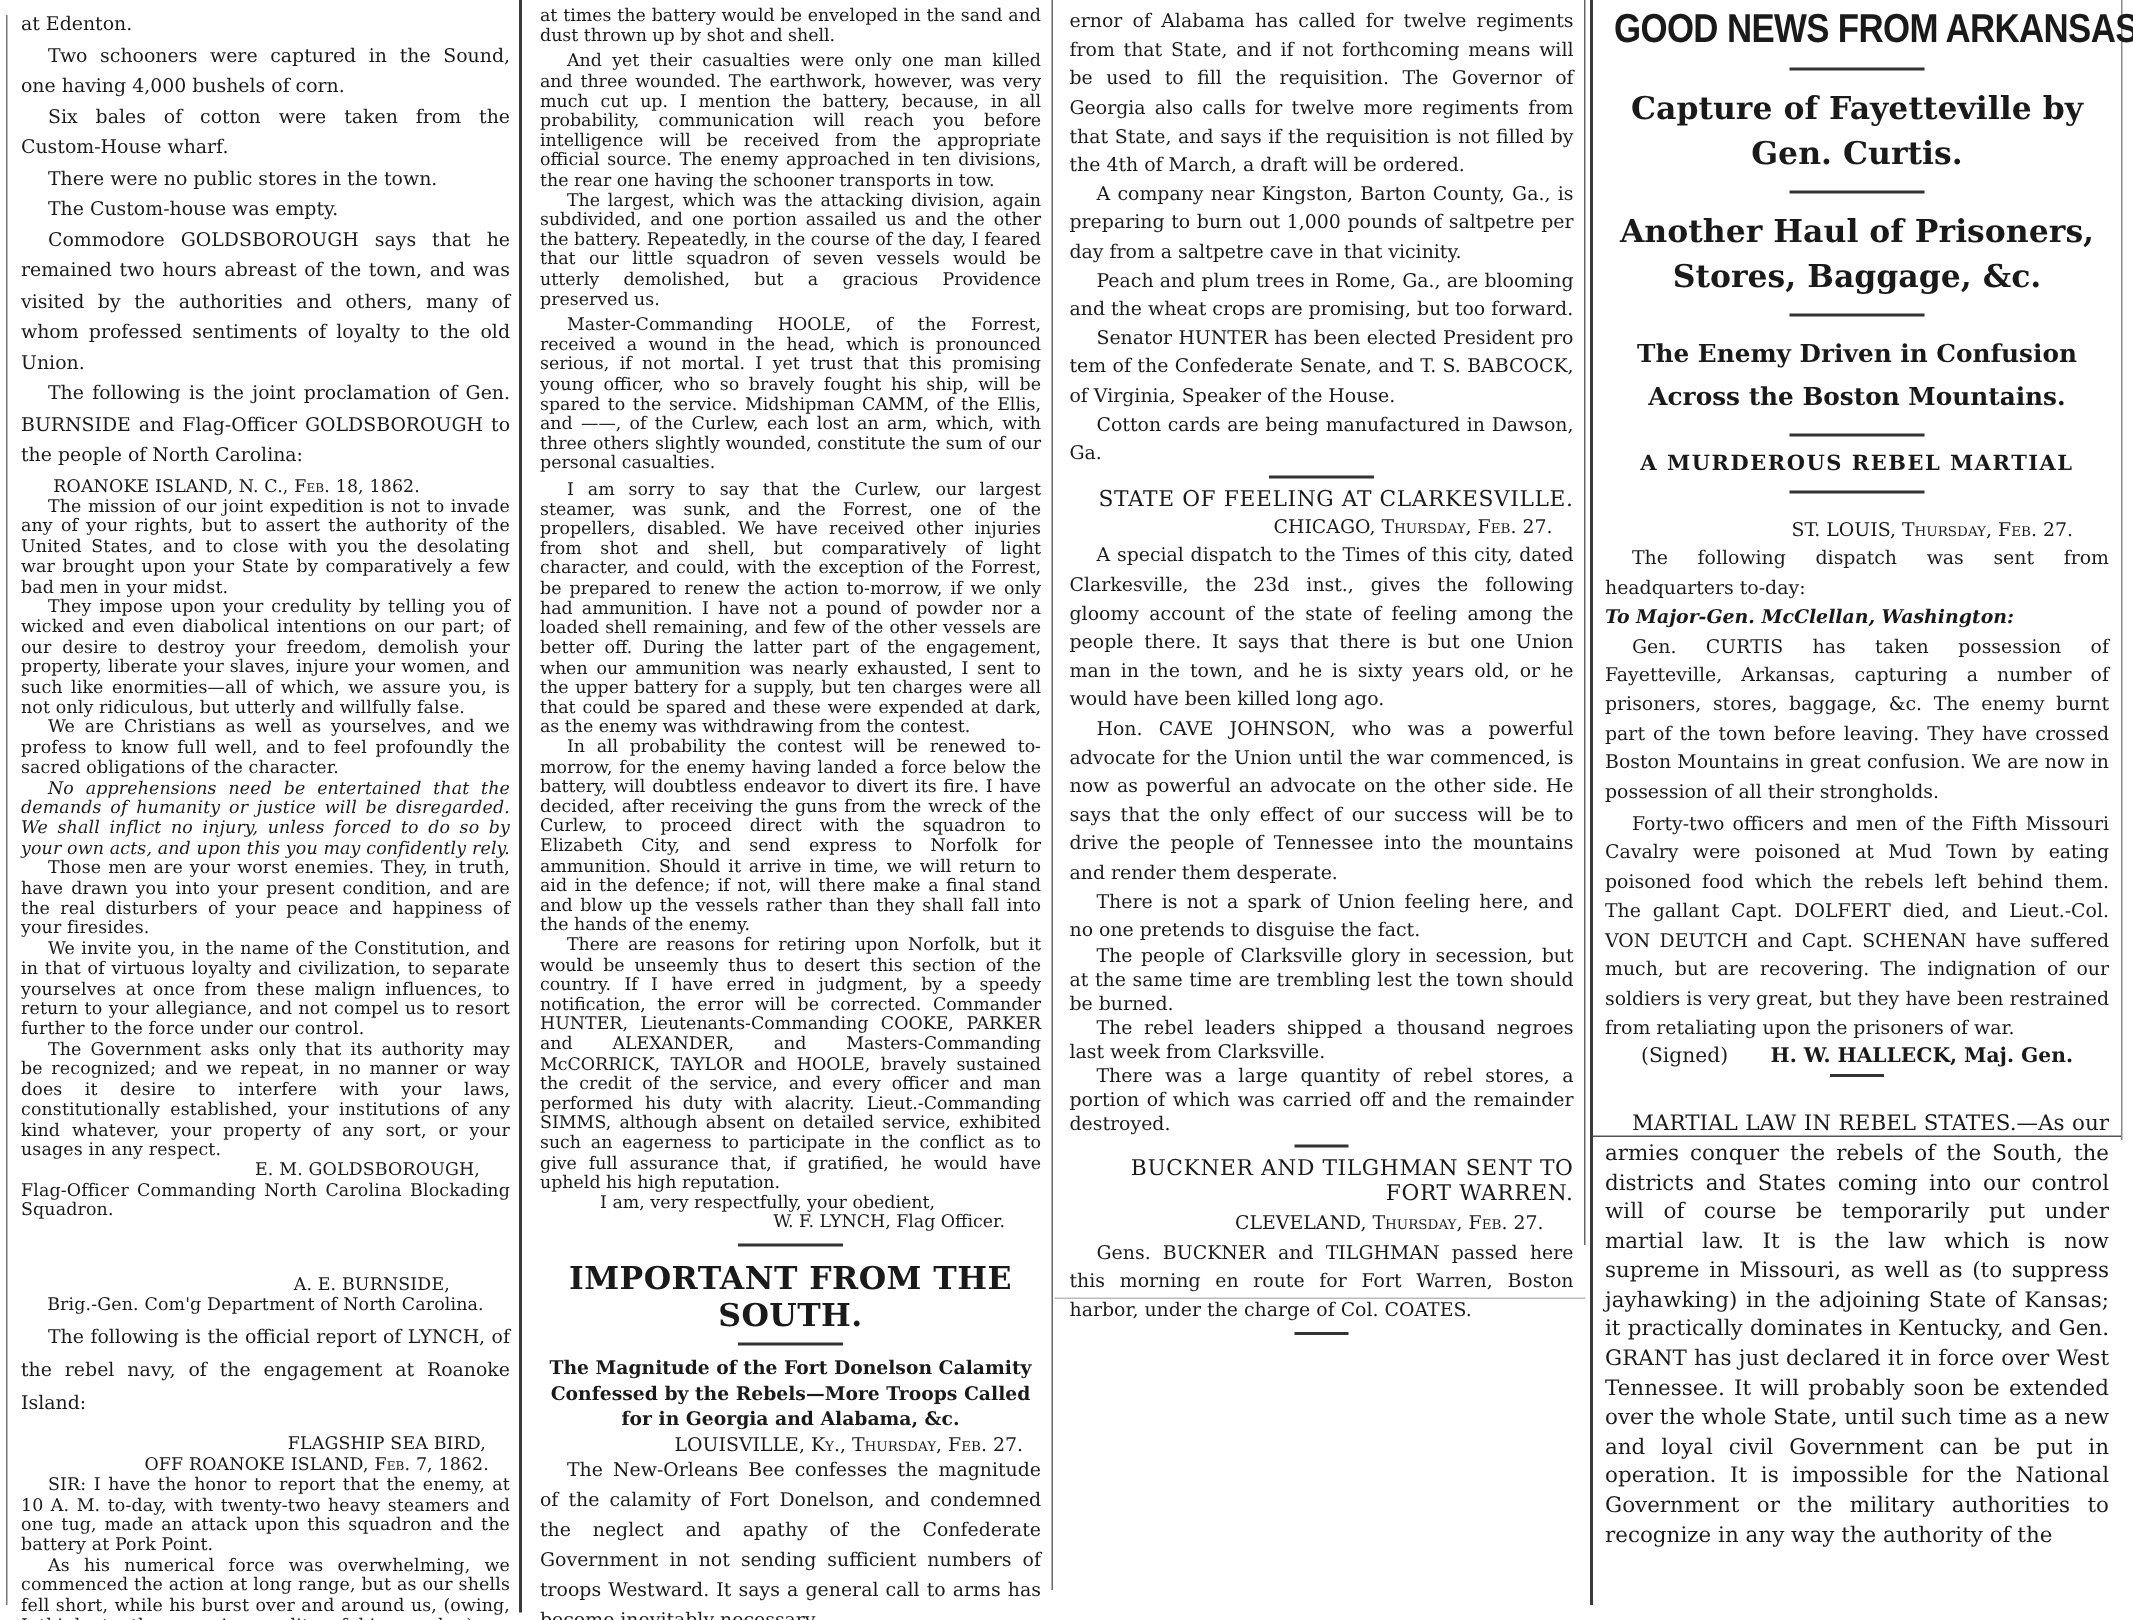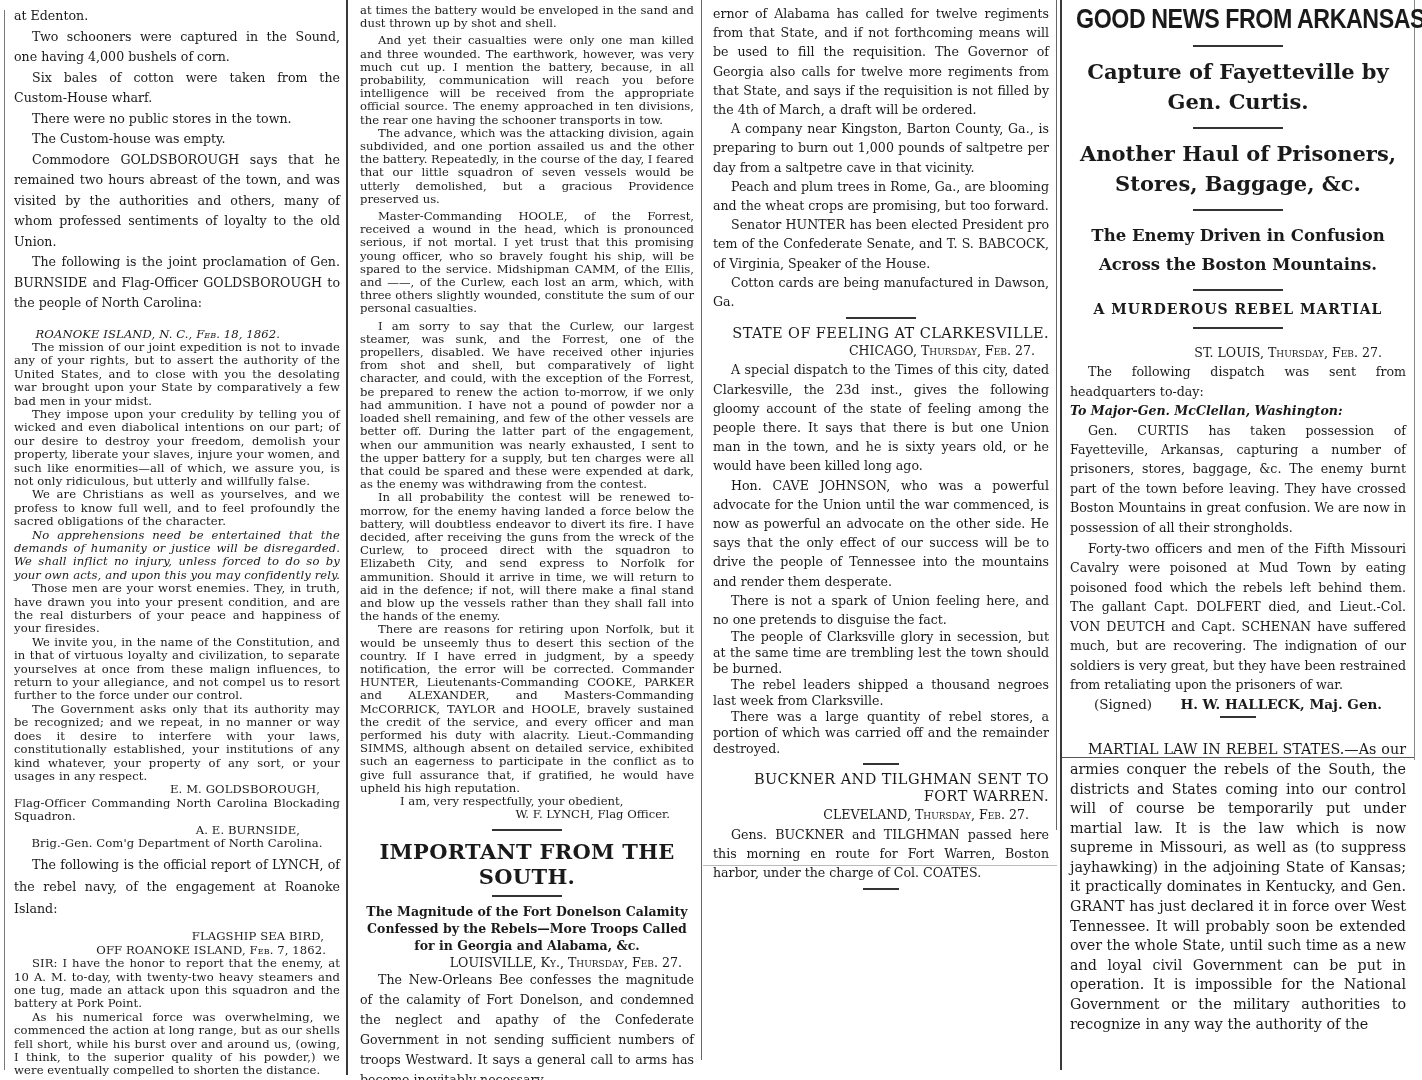--- a/index.html
+++ b/index.html
@@ -54,44 +54,44 @@
 <div class="boxline" style="left:703px;top:865px;width:354px;height:1px;background:#bbb;"></div>
 
 <div class="col" id="c1">
   <p class="loose">at Edenton.</p>
   <p class="loose ind">Two schooners were captured in the Sound, one having 4,000 bushels of corn.</p>
   <p class="loose ind">Six bales of cotton were taken from the Custom-House wharf.</p>
   <p class="loose ind">There were no public stores in the town.</p>
   <p class="loose ind">The Custom-house was empty.</p>
   <p class="loose ind">Commodore GOLDSBOROUGH says that he remained two hours abreast of the town, and was visited by the authorities and others, many of whom professed sentiments of loyalty to the old Union.</p>
   <p class="loose ind">The following is the joint proclamation of Gen. BURNSIDE and Flag-Officer GOLDSBOROUGH to the people of North Carolina:</p>
-  <p class="tight r sc" style="padding-right:60px;margin-top:14px;font-style:italic;">ROANOKE ISLAND, N. C., Feb. 18, 1862.</p>
+  <p class="tight r sc" style="padding-right:60px;margin-top:4px;">ROANOKE ISLAND, N. C., Feb. 18, 1862.</p>
   <p class="tight ind">The mission of our joint expedition is not to invade any of your rights, but to assert the authority of the United States, and to close with you the desolating war brought upon your State by comparatively a few bad men in your midst.</p>
   <p class="tight ind">They impose upon your credulity by telling you of wicked and even diabolical intentions on our part; of our desire to destroy your freedom, demolish your property, liberate your slaves, injure your women, and such like enormities—all of which, we assure you, is not only ridiculous, but utterly and willfully false.</p>
   <p class="tight ind">We are Christians as well as yourselves, and we profess to know full well, and to feel profoundly the sacred obligations of the character.</p>
   <p class="tight ind it">No apprehensions need be entertained that the demands of humanity or justice will be disregarded. We shall inflict no injury, unless forced to do so by your own acts, and upon this you may confidently rely.</p>
   <p class="tight ind">Those men are your worst enemies. They, in truth, have drawn you into your present condition, and are the real disturbers of your peace and happiness of your firesides.</p>
   <p class="tight ind">We invite you, in the name of the Constitution, and in that of virtuous loyalty and civilization, to separate yourselves at once from these malign influences, to return to your allegiance, and not compel us to resort further to the force under our control.</p>
   <p class="tight ind">The Government asks only that its authority may be recognized; and we repeat, in no manner or way does it desire to interfere with your laws, constitutionally established, your institutions of any kind whatever, your property of any sort, or your usages in any respect.</p>
   <p class="tight r" style="padding-right:20px;">E. M. GOLDSBOROUGH,</p>
   <p class="tight">Flag-Officer Commanding North Carolina Blockading Squadron.</p>
-  <p class="tight r" style="padding-right:40px;">A. E. BURNSIDE,</p>
+  <p class="tight r" style="padding-right:40px;margin-top:36px;">A. E. BURNSIDE,</p>
   <p class="tight c" style="margin-bottom:4px;">Brig.-Gen. Com'g Department of North Carolina.</p>
   <p class="loose ind" style="line-height:22px;">The following is the official report of LYNCH, of the rebel navy, of the engagement at Roanoke Island:</p>
   <p class="tight r sc" style="padding-right:16px;margin-top:10px;">FLAGSHIP SEA BIRD,</p>
   <p class="tight r sc" style="padding-right:14px;">OFF ROANOKE ISLAND, Feb. 7, 1862.</p>
   <p class="tight ind">SIR: I have the honor to report that the enemy, at 10 A. M. to-day, with twenty-two heavy steamers and one tug, made an attack upon this squadron and the battery at Pork Point.</p>
   <p class="tight ind">As his numerical force was overwhelming, we commenced the action at long range, but as our shells fell short, while his burst over and around us, (owing, I think, to the superior quality of his powder,) we were eventually compelled to shorten the distance.</p>
 
 </div>
 
 <div class="col" id="c2">
   <p class="tight">at times the battery would be enveloped in the sand and dust thrown up by shot and shell.</p>
   <p class="tight ind" style="margin-top:4px;">And yet their casualties were only one man killed and three wounded. The earthwork, however, was very much cut up. I mention the battery, because, in all probability, communication will reach you before intelligence will be received from the appropriate official source. The enemy approached in ten divisions, the rear one having the schooner transports in tow.</p>
-  <p class="tight ind">The advance, which was the attacking division, again subdivided, and one portion assailed us and the other the battery. Repeatedly, in the course of the day, I feared that our little squadron of seven vessels would be utterly demolished, but a gracious Providence preserved us.</p>
+  <p class="tight ind">The largest, which was the attacking division, again subdivided, and one portion assailed us and the other the battery. Repeatedly, in the course of the day, I feared that our little squadron of seven vessels would be utterly demolished, but a gracious Providence preserved us.</p>
   <p class="tight ind" style="margin-top:4px;">Master-Commanding HOOLE, of the Forrest, received a wound in the head, which is pronounced serious, if not mortal. I yet trust that this promising young officer, who so bravely fought his ship, will be spared to the service. Midshipman CAMM, of the Ellis, and ——, of the Curlew, each lost an arm, which, with three others slightly wounded, constitute the sum of our personal casualties.</p>
   <p class="tight ind" style="margin-top:4px;">I am sorry to say that the Curlew, our largest steamer, was sunk, and the Forrest, one of the propellers, disabled. We have received other injuries from shot and shell, but comparatively of light character, and could, with the exception of the Forrest, be prepared to renew the action to-morrow, if we only had ammunition. I have not a pound of powder nor a loaded shell remaining, and few of the other vessels are better off. During the latter part of the engagement, when our ammunition was nearly exhausted, I sent to the upper battery for a supply, but ten charges were all that could be spared and these were expended at dark, as the enemy was withdrawing from the contest.</p>
   <p class="tight ind">In all probability the contest will be renewed to-morrow, for the enemy having landed a force below the battery, will doubtless endeavor to divert its fire. I have decided, after receiving the guns from the wreck of the Curlew, to proceed direct with the squadron to Elizabeth City, and send express to Norfolk for ammunition. Should it arrive in time, we will return to aid in the defence; if not, will there make a final stand and blow up the vessels rather than they shall fall into the hands of the enemy.</p>
   <p class="tight ind">There are reasons for retiring upon Norfolk, but it would be unseemly thus to desert this section of the country. If I have erred in judgment, by a speedy notification, the error will be corrected. Commander HUNTER, Lieutenants-Commanding COOKE, PARKER and ALEXANDER, and Masters-Commanding McCORRICK, TAYLOR and HOOLE, bravely sustained the credit of the service, and every officer and man performed his duty with alacrity. Lieut.-Commanding SIMMS, although absent on detailed service, exhibited such an eagerness to participate in the conflict as to give full assurance that, if gratified, he would have upheld his high reputation.</p>
   <p class="tight" style="padding-left:40px;">I am, very respectfully, your obedient,</p>
   <p class="tight r" style="padding-right:24px;">W. F. LYNCH, Flag Officer.</p>
   <div class="hr-short" style="margin-top:8px;"></div>
   <div class="head">IMPORTANT FROM THE SOUTH.</div>
   <div class="hr-short"></div>
   <div class="sub">The Magnitude of the Fort Donelson Calamity Confessed by the Rebels—More Troops Called for in Georgia and Alabama, &amp;c.</div>

